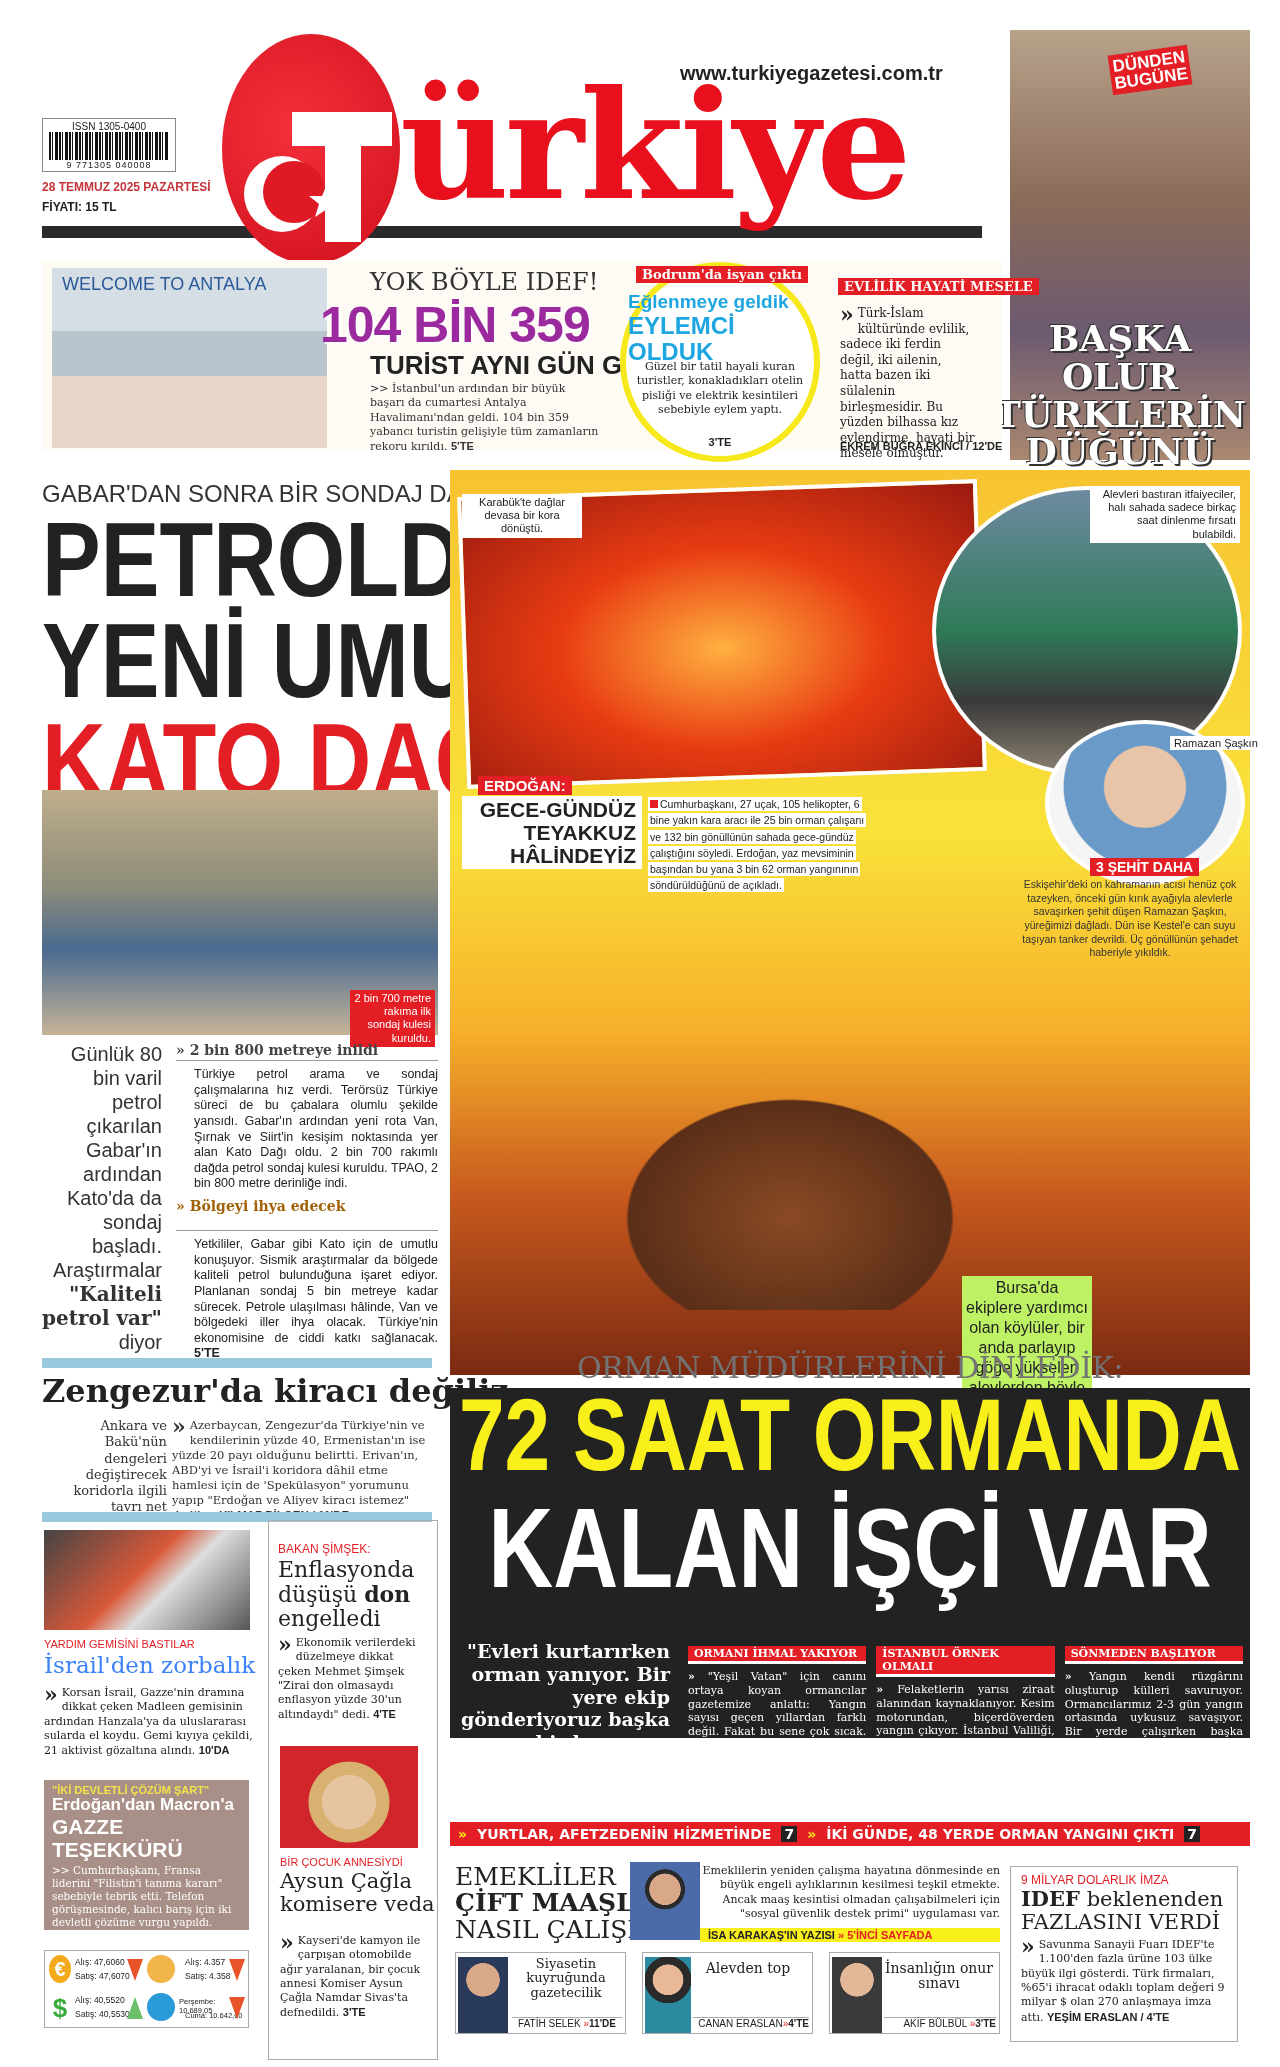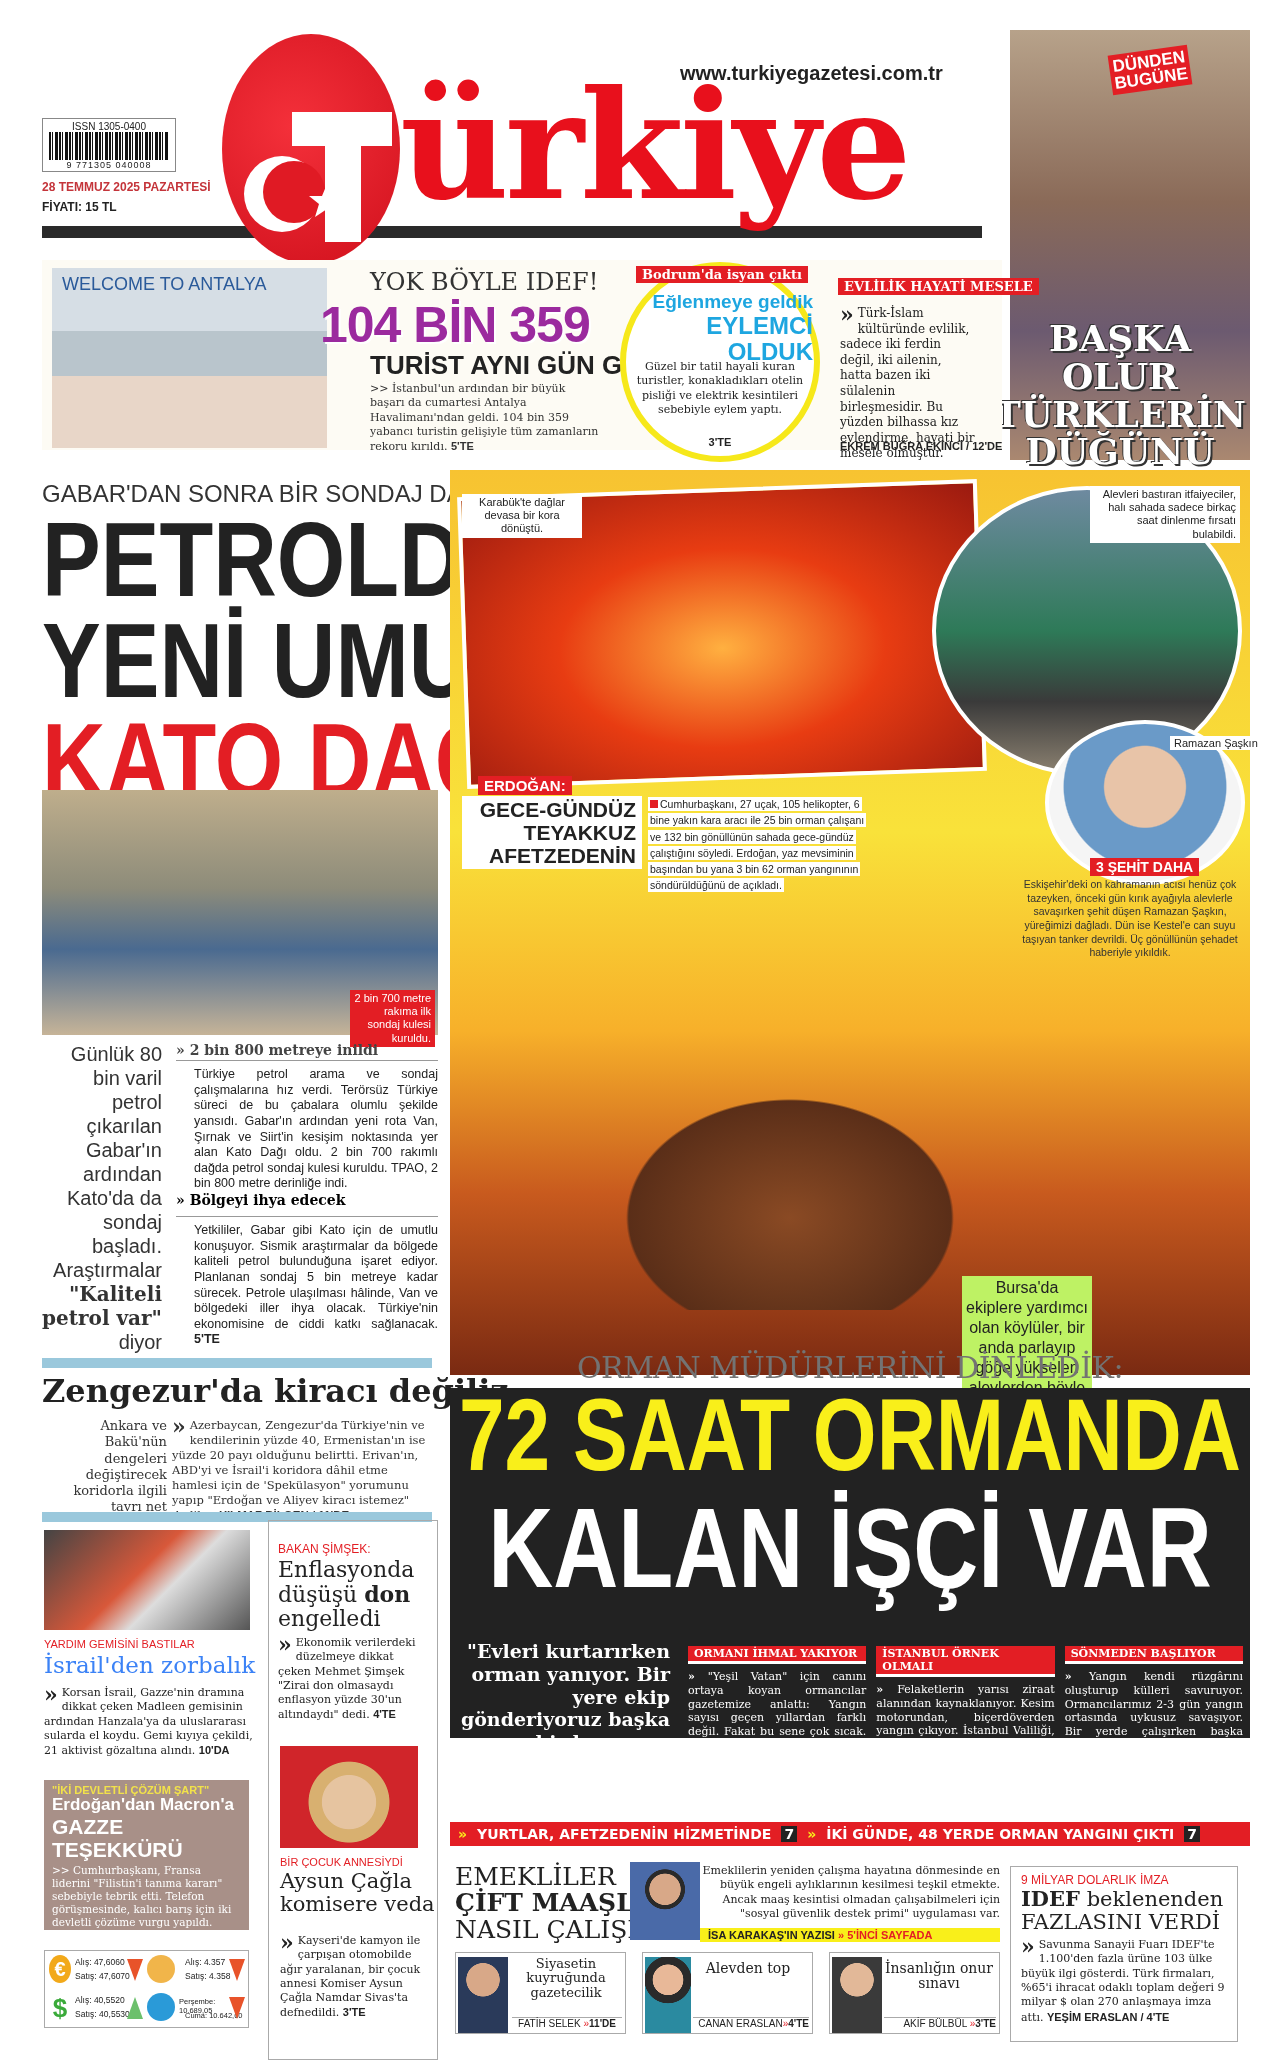--- a/index.html
+++ b/index.html
@@ -57,21 +57,21 @@
 <div class="abs serif" style="left:370px;top:268px;font-size:24px;color:#333">YOK BÖYLE IDEF!</div>
 <div class="abs cond" style="left:320px;top:296px;font-size:50px;font-weight:bold;color:#9b2a9e;letter-spacing:-1px;text-shadow:2px 2px 0 #fff">104 BİN 359</div>
 <div class="abs cond" style="left:370px;top:350px;font-size:26px;font-weight:bold;color:#222">TURİST AYNI GÜN GELDİ</div>
 <div class="abs serif" style="left:370px;top:382px;width:230px;font-size:11px;line-height:1.3;color:#333">
   <span>&gt;&gt; İstanbul'un ardından bir büyük başarı da cumartesi Antalya Havalimanı'ndan geldi. 104 bin 359 yabancı turistin gelişiyle tüm zamanların rekoru kırıldı.</span>
   <b class="sans">5'TE</b>
 </div>
 
 <div class="abs yellow-circle" style="left:620px;top:262px;width:200px;height:200px"></div>
 <div class="abs serif redtag" style="left:636px;top:266px;font-size:13px">Bodrum'da isyan çıktı</div>
-<div class="abs cond" style="left:628px;top:292px;width:185px;text-align:right;color:#1ea6e0;font-weight:bold;font-size:19px;line-height:1.1">
+<div class="abs cond" style="left:628px;top:292px;width:185px;text-align:left;color:#1ea6e0;font-weight:bold;font-size:19px;line-height:1.1">
   <div>Eğlenmeye geldik</div>
   <div style="font-size:24px">EYLEMCİ OLDUK</div>
 </div>
 <div class="abs serif" style="left:634px;top:360px;width:172px;text-align:center;font-size:11px;line-height:1.3">Güzel bir tatil hayali kuran turistler, konakladıkları otelin pisliği ve elektrik kesintileri sebebiyle eylem yaptı.</div>
 <div class="abs cond" style="left:700px;top:436px;width:40px;text-align:center;font-size:11px;font-weight:bold">3'TE</div>
 
 <div class="abs serif redtag" style="left:838px;top:278px;font-size:13px">EVLİLİK HAYATİ MESELE</div>
 <div class="abs serif" style="left:840px;top:306px;width:135px;font-size:12px;line-height:1.3">
   <span class="bq">»</span><span>Türk-İslam kültüründe evlilik, sadece iki ferdin değil, iki ailenin, hatta bazen iki sülalenin birleşmesidir. Bu yüzden bilhassa kız evlendirme, hayati bir mesele olmuştur.</span>
 </div>
@@ -87,21 +87,21 @@
 <div class="abs cond" style="left:350px;top:990px;width:85px;background:#e31e24;color:#fff;font-size:11px;text-align:right;padding:2px 4px;line-height:1.2">2 bin 700 metre rakıma ilk sondaj kulesi kuruldu.</div>
 
 <div class="abs sans" style="left:42px;top:1042px;width:120px;text-align:right;font-size:20px;line-height:1.2;color:#333">
   <span>Günlük 80 bin varil petrol çıkarılan Gabar'ın ardından Kato'da da sondaj başladı. Araştırmalar</span>
   <b class="serif" style="display:block">"Kaliteli petrol var"</b>
   <span>diyor</span>
 </div>
 <div class="abs" style="left:176px;top:1042px;width:262px">
   <div class="serif" style="font-weight:bold;font-size:14px;color:#444;border-bottom:1px solid #999;padding-bottom:2px"><span>» </span><span>2 bin 800 metreye inildi</span></div>
   <div class="sans" style="font-size:12.5px;line-height:1.25;text-align:justify;margin:6px 0 0 18px">Türkiye petrol arama ve sondaj çalışmalarına hız verdi. Terörsüz Türkiye süreci de bu çabalara olumlu şekilde yansıdı. Gabar'ın ardından yeni rota Van, Şırnak ve Siirt'in kesişim noktasında yer alan Kato Dağı oldu. 2 bin 700 rakımlı dağda petrol sondaj kulesi kuruldu. TPAO, 2 bin 800 metre derinliğe indi.</div>
-  <div class="serif" style="font-weight:bold;font-size:14px;color:#000000;border-bottom:1px solid #999;padding-bottom:8px;"><span>» </span><span>Bölgeyi ihya edecek</span></div>
+  <div class="serif" style="font-weight:bold;font-size:14px;color:#a16207;border-bottom:1px solid #999;padding-bottom:16px;margin-top:6px"><span>» </span><span>Bölgeyi ihya edecek</span></div>
   <div class="sans" style="font-size:12.5px;line-height:1.25;text-align:justify;margin:6px 0 0 18px"><span>Yetkililer, Gabar gibi Kato için de umutlu konuşuyor. Sismik araştırmalar da bölgede kaliteli petrol bulunduğuna işaret ediyor. Planlanan sondaj 5 bin metreye kadar sürecek. Petrole ulaşılması hâlinde, Van ve bölgedeki iller ihya olacak. Türkiye'nin ekonomisine de ciddi katkı sağlanacak.</span> <b class="cond">5'TE</b></div>
 </div>
 <div class="abs divider-blue" style="left:42px;top:1358px;width:390px"></div>
 
 <div class="abs serif" style="left:42px;top:1372px;font-size:32px;font-weight:bold;color:#222">Zengezur'da kiracı değiliz</div>
 <div class="abs serif" style="left:42px;top:1418px;width:125px;text-align:right;font-size:13px;line-height:1.25;color:#333">Ankara ve Bakü'nün dengeleri değiştirecek koridorla ilgili tavrı net</div>
 <div class="abs serif" style="left:172px;top:1418px;width:262px;font-size:11.5px;line-height:1.3;color:#333">
   <span class="bq">»</span><span>Azerbaycan, Zengezur'da Türkiye'nin ve kendilerinin yüzde 40, Ermenistan'ın ise yüzde 20 payı olduğunu belirtti. Erivan'ın, ABD'yi ve İsrail'i koridora dâhil etme hamlesi için de 'Spekülasyon" yorumunu yapıp "Erdoğan ve Aliyev kiracı istemez" dediler.</span> <b class="cond">YILMAZ BİLGEN / 11'DE</b>
 </div>
 <div class="abs divider-blue" style="left:42px;top:1512px;width:390px"></div>
@@ -161,21 +161,21 @@
 <div class="abs cond" style="left:1090px;top:486px;width:150px;background:#fff;font-size:11px;padding:2px 4px;line-height:1.2;text-align:right">Alevleri bastıran itfaiyeciler, halı sahada sadece birkaç saat dinlenme fırsatı bulabildi.</div>
 <div class="abs" style="left:1045px;top:720px;width:200px;height:165px;border-radius:50%;background:radial-gradient(circle at 50% 40%,#e8c4a8 0 30%,#6a9ac8 31% 60%,#f5f5f5 61%);border:4px solid #fff"></div>
 <div class="abs cond" style="left:1170px;top:736px;background:#fff;font-size:11px;padding:1px 4px">Ramazan Şaşkın</div>
 <div class="abs cond redtag" style="left:1090px;top:858px;font-size:14px">3 ŞEHİT DAHA</div>
 <div class="abs cond" style="left:1010px;top:878px;width:240px;text-align:center;font-size:10.5px;line-height:1.3;color:#333">Eskişehir'deki on kahramanın acısı henüz çok tazeyken, önceki gün kırık ayağıyla alevlerle savaşırken şehit düşen Ramazan Şaşkın, yüreğimizi dağladı. Dün ise Kestel'e can suyu taşıyan tanker devrildi. Üç gönüllünün şehadet haberiyle yıkıldık.</div>
 
 <div class="abs cond redtag" style="left:478px;top:776px;font-size:15px">ERDOĞAN:</div>
 <div class="abs cond" style="left:462px;top:796px;width:180px;background:#fff;text-align:right;font-weight:bold;font-size:21px;line-height:1.1;padding:2px 6px;color:#222">
   <div>GECE-GÜNDÜZ</div>
   <div>TEYAKKUZ</div>
-  <div>AFETZEDENİN</div>
+  <div>HÂLİNDEYİZ</div>
 </div>
 <div class="abs cond" style="left:648px;top:796px;width:228px;font-size:10.5px;line-height:1.55;color:#222">
   <span style="background:#fff;box-decoration-break:clone;-webkit-box-decoration-break:clone;padding:1px 2px"><span style="display:inline-block;width:8px;height:8px;background:#e31e24;margin-right:2px"></span><span>Cumhurbaşkanı, 27 uçak, 105 helikopter, 6 bine yakın kara aracı ile 25 bin orman çalışanı ve 132 bin gönüllünün sahada gece-gündüz çalıştığını söyledi. Erdoğan, yaz mevsiminin başından bu yana 3 bin 62 orman yangınının söndürüldüğünü de açıkladı.</span></span>
 </div>
 <div class="abs" style="left:600px;top:1080px;width:380px;height:230px;background:radial-gradient(ellipse at 50% 60%,#8a4a24 0%,#5a2e18 60%,transparent 61%)"></div>
 <div class="abs cond" style="left:962px;top:1276px;width:130px;background:#bef264;font-size:16px;line-height:1.25;padding:2px 4px;text-align:center">Bursa'da ekiplere yardımcı olan köylüler, bir anda parlayıp göğe yükselen alevlerden böyle kaçtı.</div>
 
 <div class="abs serif" style="left:450px;top:1350px;width:800px;text-align:center;color:#737373;font-size:30px;letter-spacing:-0.5px">ORMAN MÜDÜRLERİNİ DİNLEDİK:</div>
 <div class="abs" style="left:450px;top:1388px;width:800px;height:350px;background:#222"></div>
 <div class="abs cond" style="left:450px;top:1384px;width:800px;text-align:center;color:#f9ef1a;font-weight:900;font-size:82px;line-height:1;transform:scaleY(1.25);transform-origin:top">72 SAAT ORMANDA</div>

